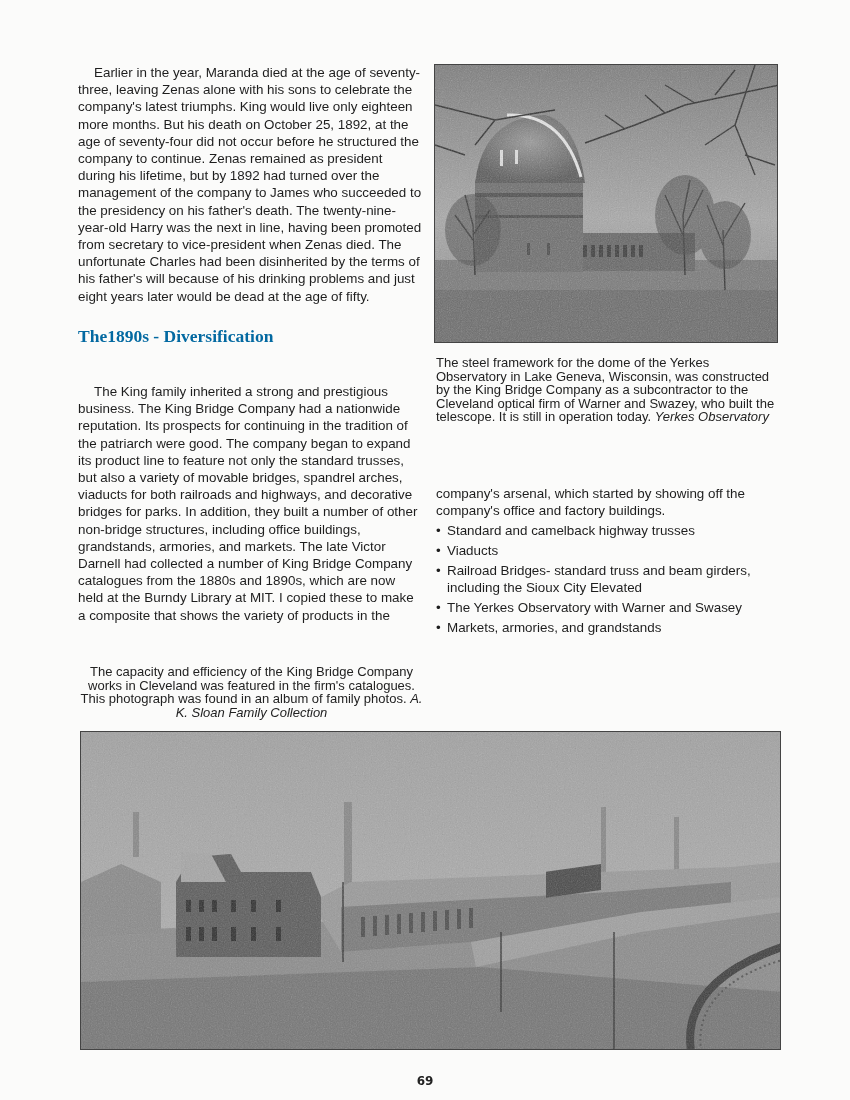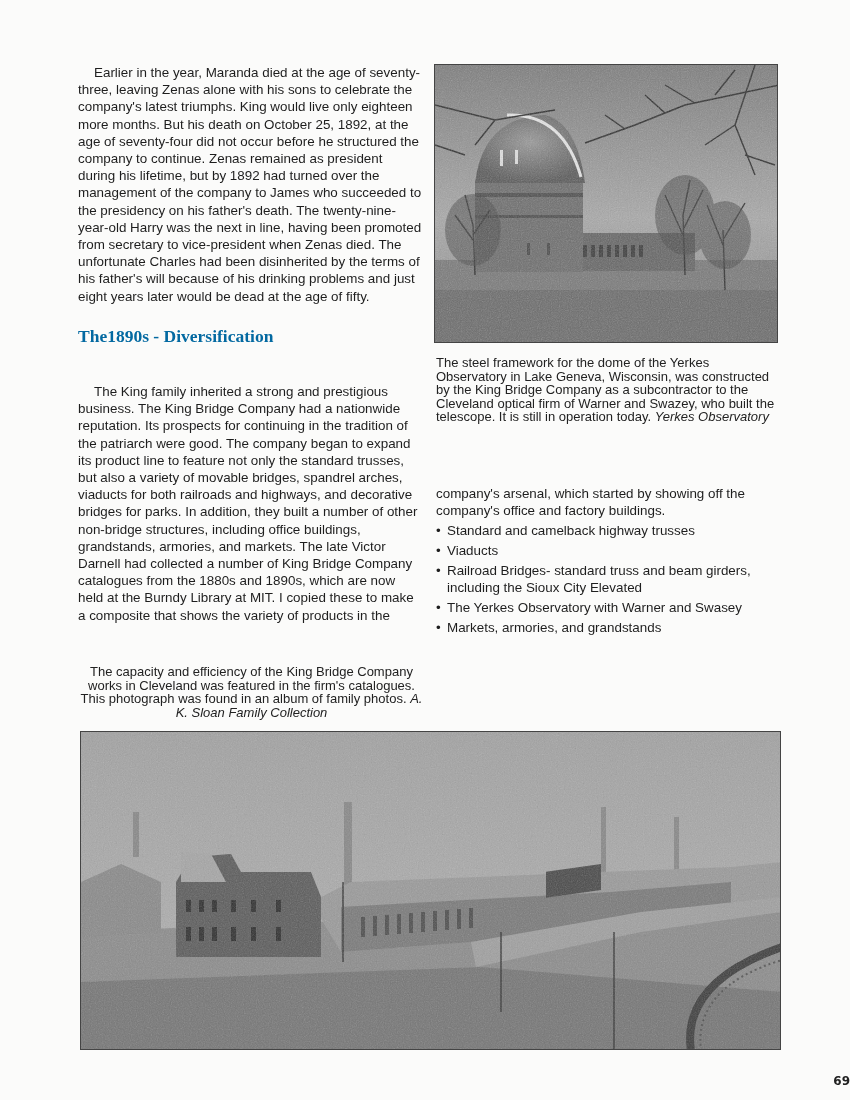--- a/index.html
+++ b/index.html
@@ -42,21 +42,21 @@
     ul.bullets li { position: relative; padding-left: 11px; margin-bottom: 2.6px; }
     ul.bullets li::before {
       content: "\2022"; position: absolute; left: 0; top: 0;
     }
 
     #photo-works {
       position: absolute; left: 80px; top: 731px; width: 701px; height: 319px;
       overflow: hidden; border: 1px solid #444; box-sizing: border-box;
     }
     #page-number {
-      position: absolute; left: 0; width: 850px; top: 1074px; text-align: right;
+      position: absolute; left: 0; width: 850px; top: 1074px; text-align: center;
       font-family: "DejaVu Sans", sans-serif; font-weight: bold; font-size: 12px; color: #222;
     }
     svg { display: block; }
   </style>
 </head>
 <body>
 
 <div id="col-left-top" class="serif">
   <p class="indent">Earlier in the year, Maranda died at the age of seventy-three, leaving Zenas alone with his sons to celebrate the company's latest triumphs. King would live only eighteen more months. But his death on October 25, 1892, at the age of seventy-four did not occur before he structured the company to continue. Zenas remained as president during his lifetime, but by 1892 had turned over the management of the company to James who succeeded to the presidency on his father's death. The twenty-nine-year-old Harry was the next in line, having been promoted from secretary to vice-president when Zenas died. The unfortunate Charles had been disinherited by the terms of his father's will because of his drinking problems and just eight years later would be dead at the age of fifty.</p>
 </div>

